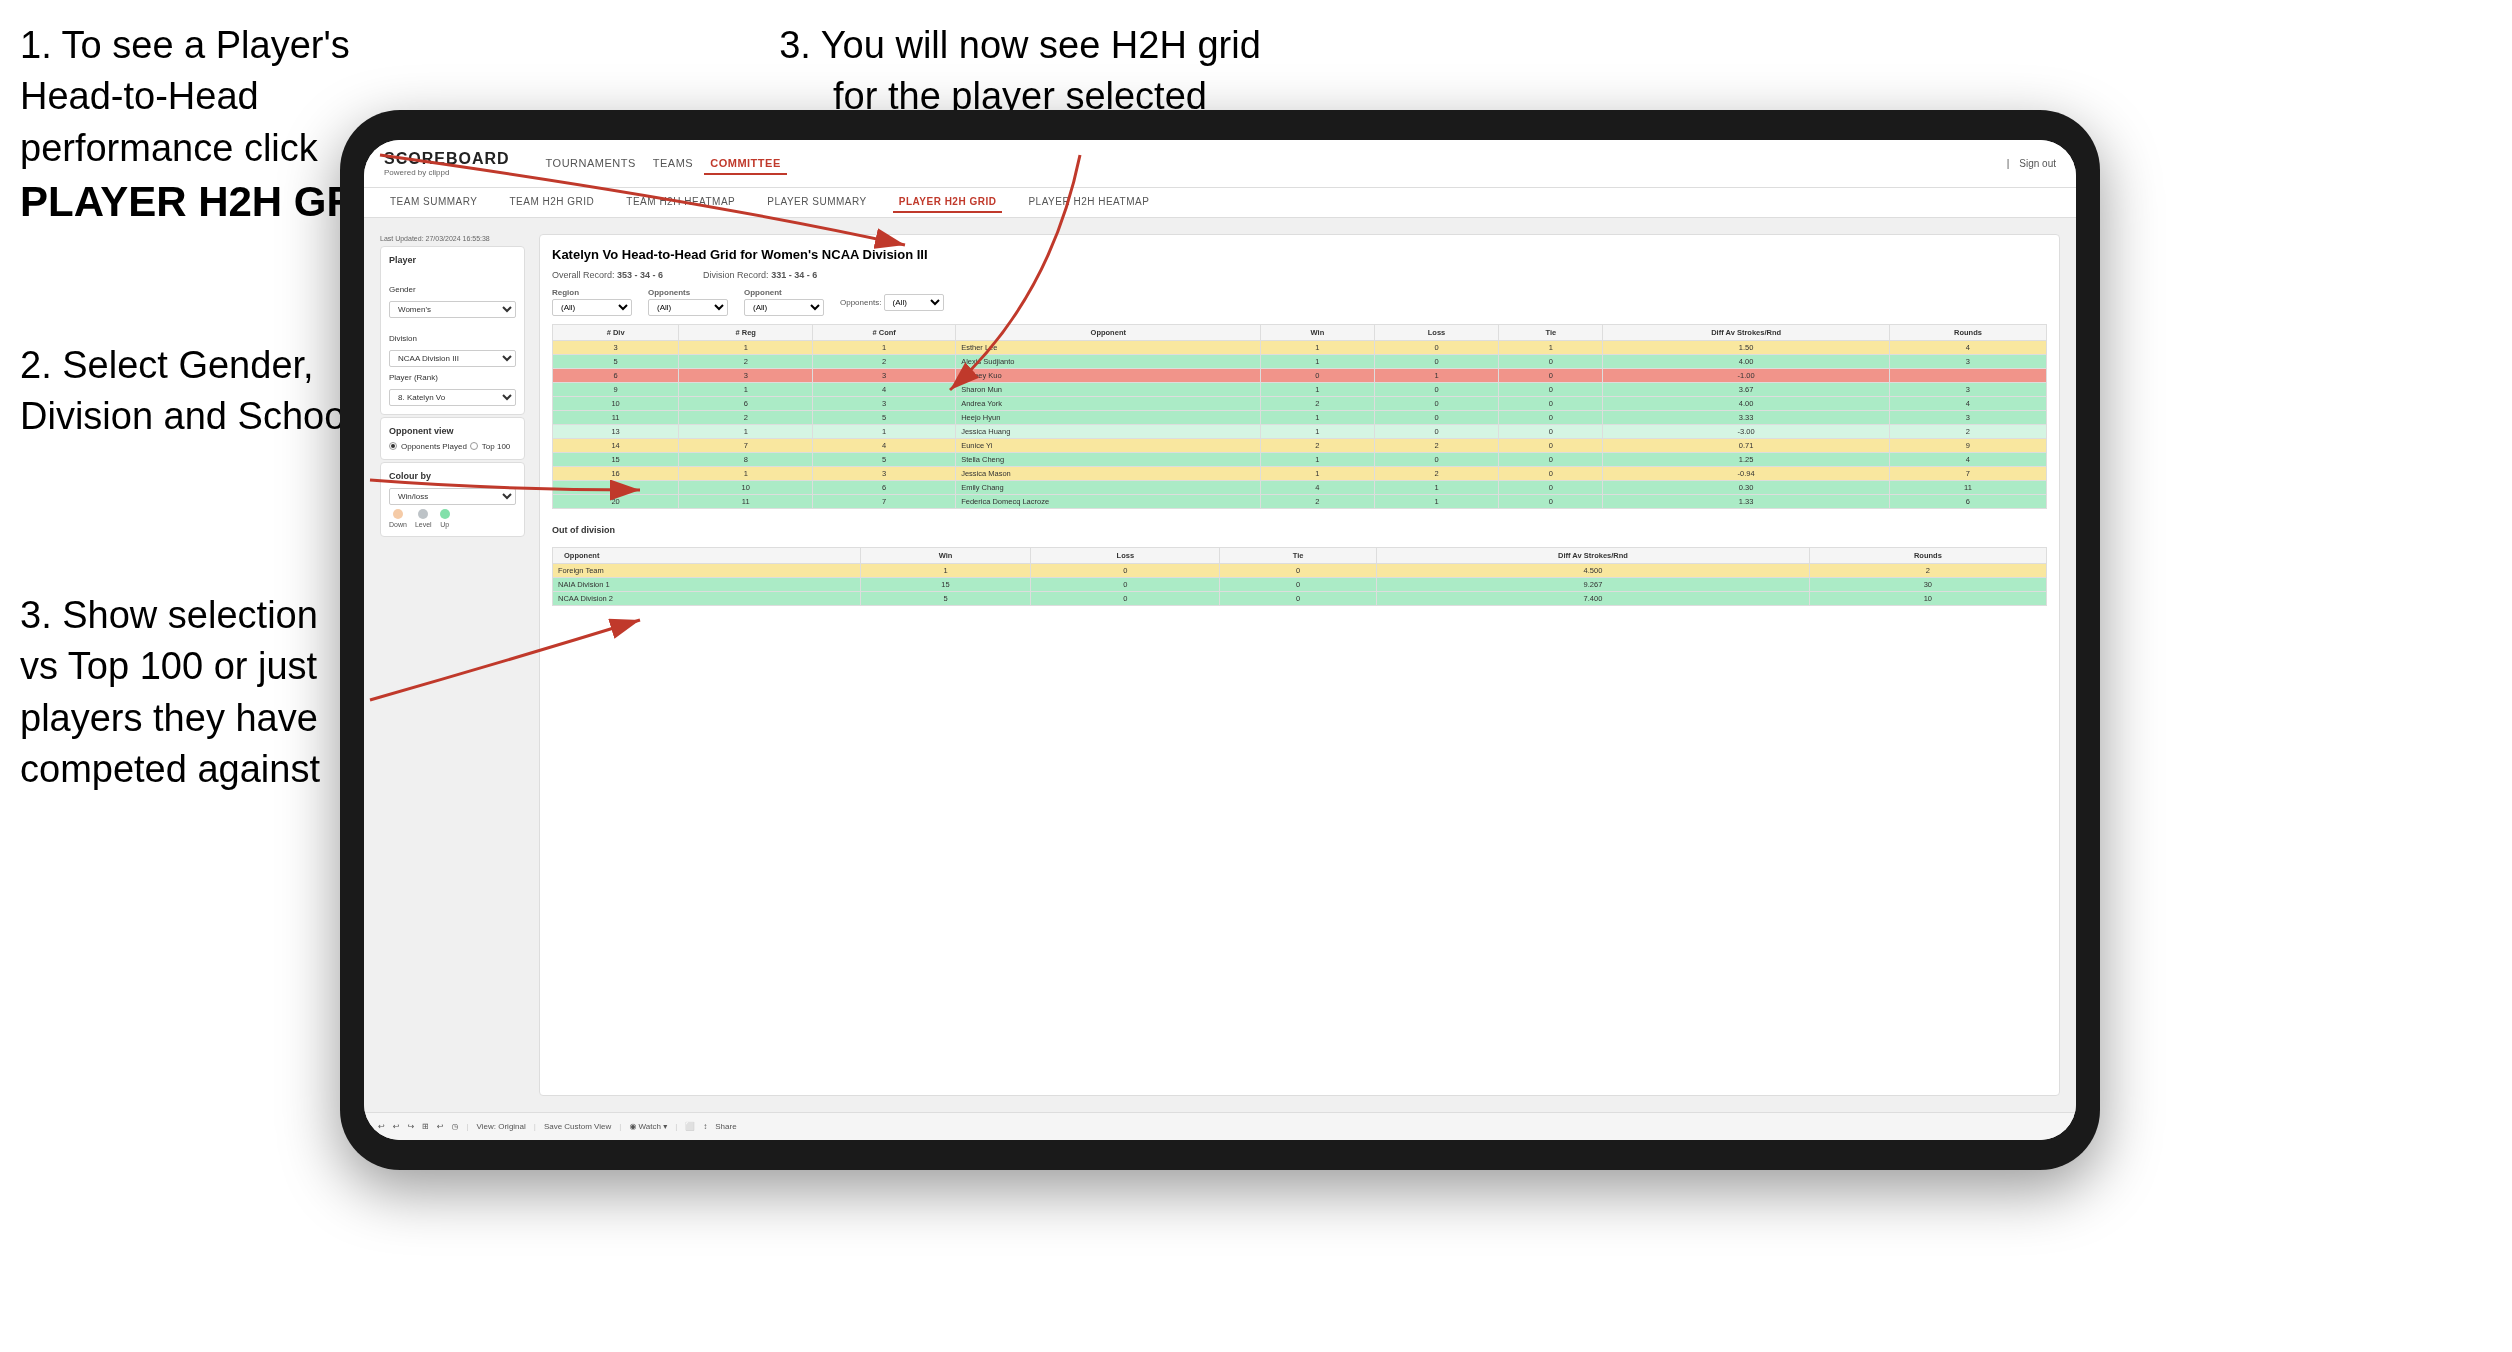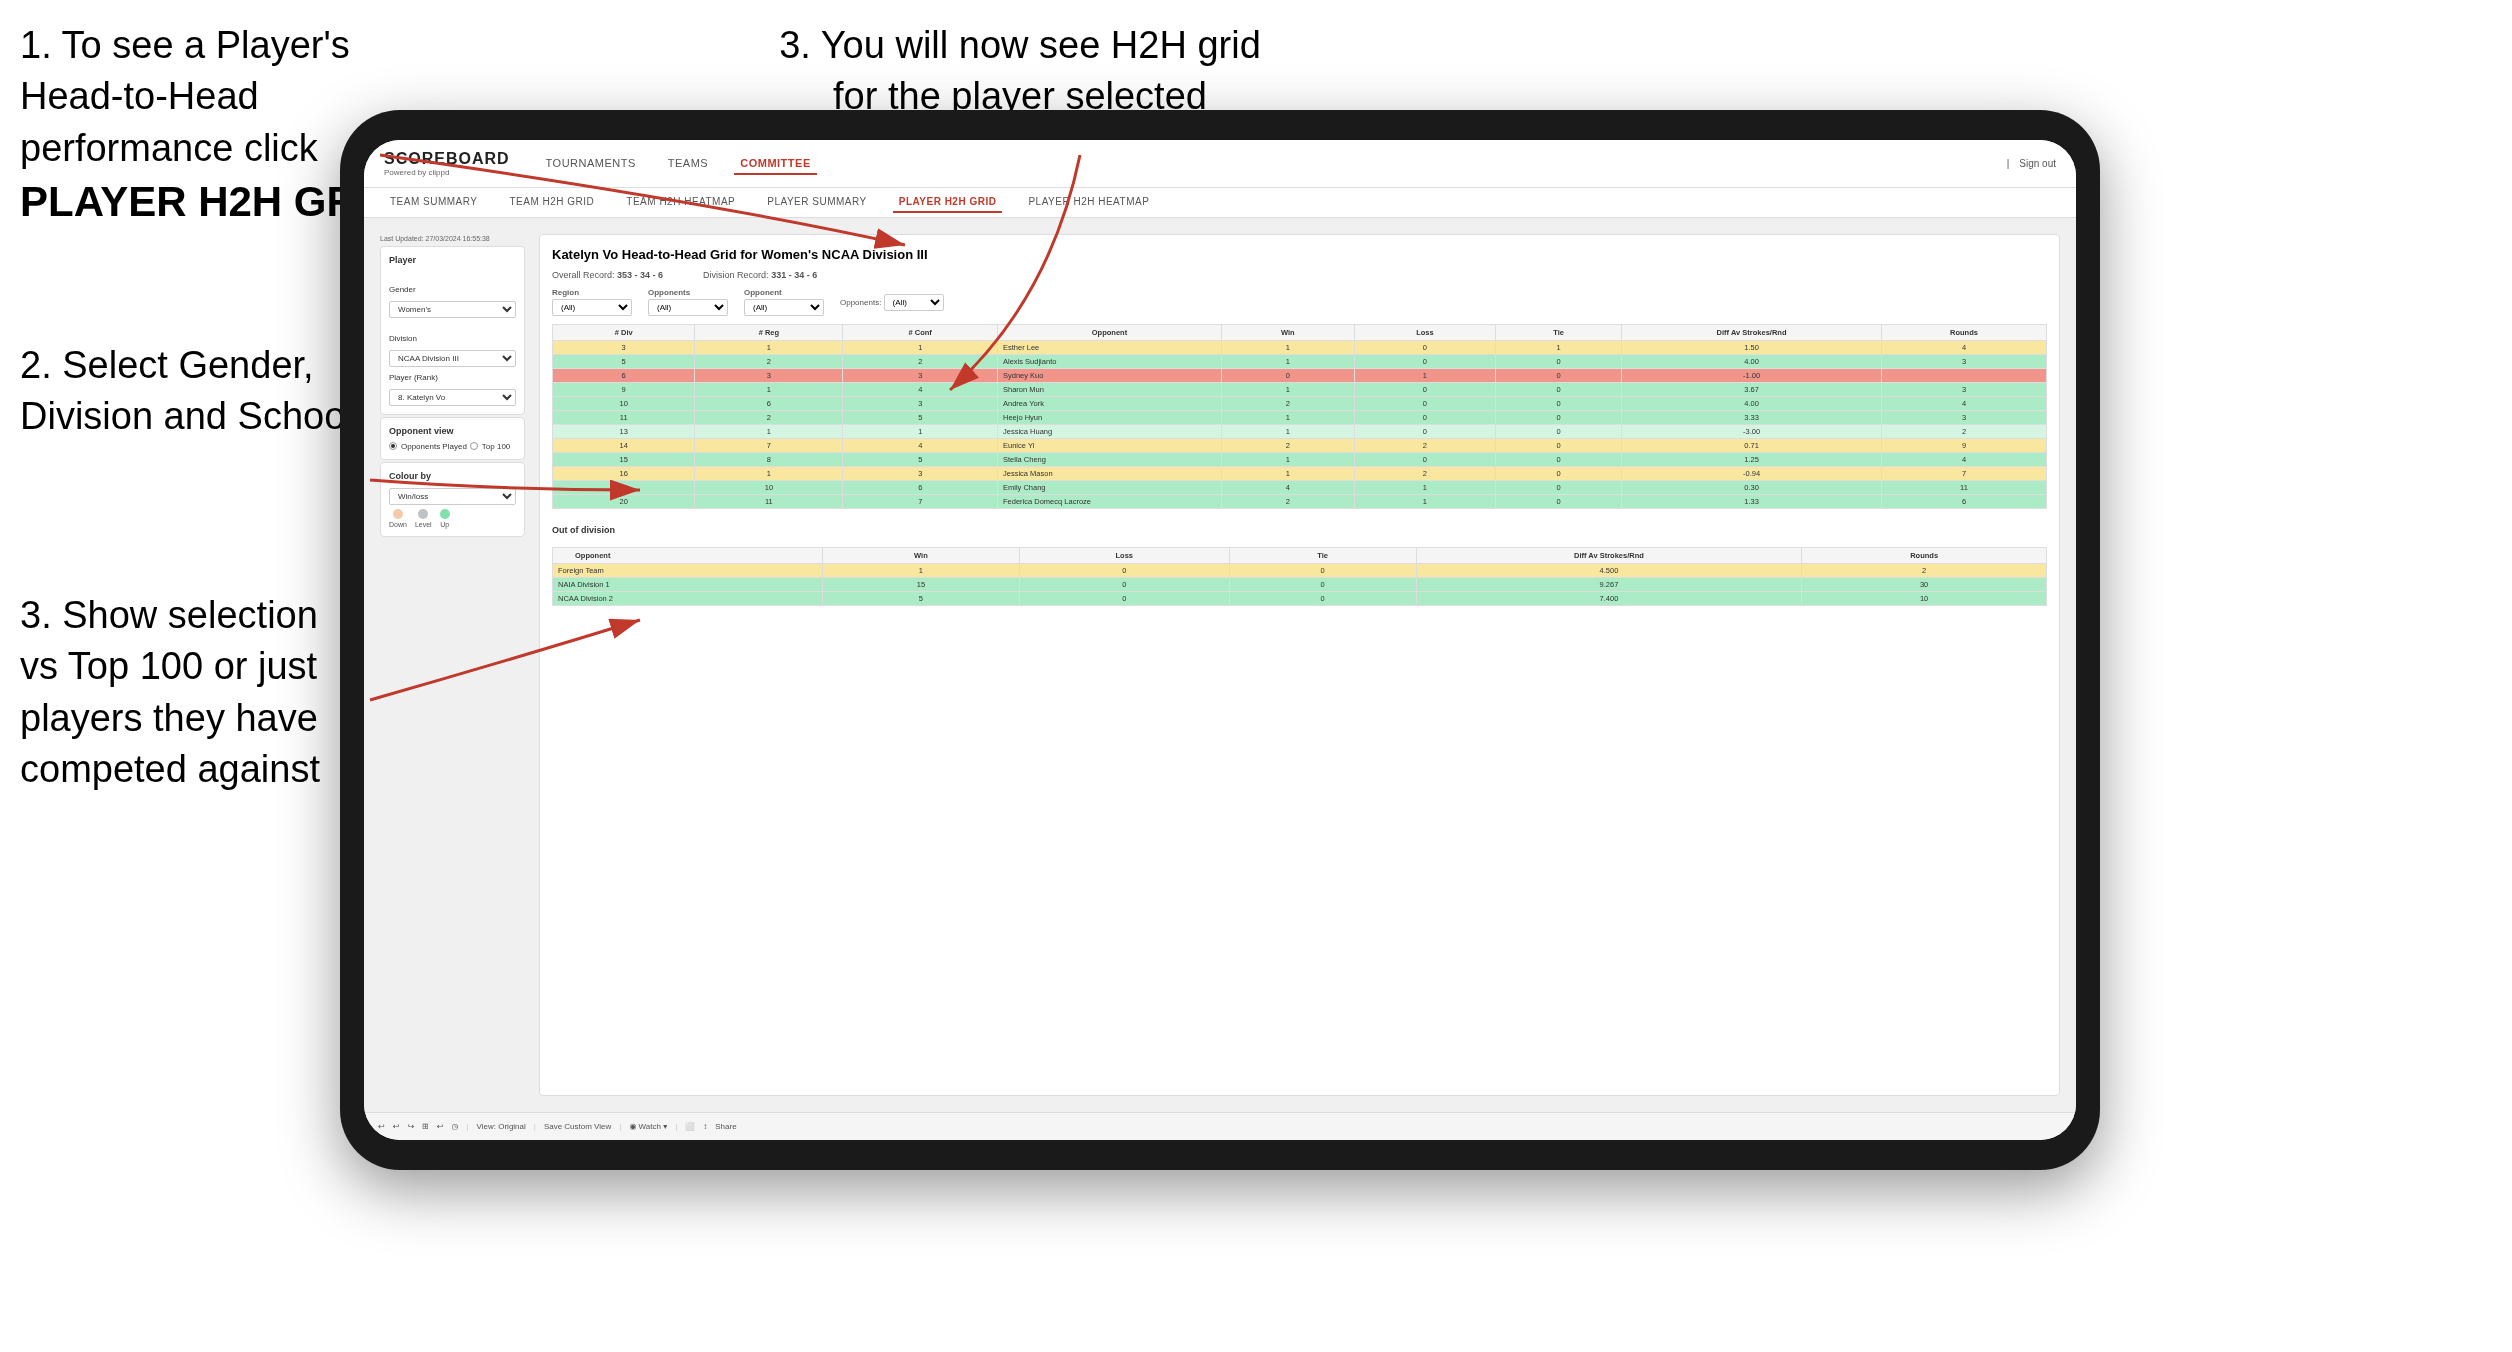--- a/index.html
+++ b/index.html
@@ -92,21 +92,21 @@
       font-weight: 900;
       letter-spacing: 1px;
       color: #222;
     }
     .logo-sub {
       font-size: 8px;
       color: #666;
     }
     .nav-tabs-top {
       display: flex;
-      gap: 20px;
+      gap: 5px;
       flex: 1;
     }
     .nav-tab-top {
       font-size: 11px;
       color: #555;
       cursor: pointer;
       padding: 4px 6px;
       border-bottom: 2px solid transparent;
       text-transform: uppercase;
       letter-spacing: 0.5px;
@@ -291,21 +291,21 @@
 
     
     .data-table {
       width: 100%;
       border-collapse: collapse;
       font-size: 8px;
     }
     .data-table th {
       background: #f5f5f5;
       border: 1px solid #ddd;
-      padding: 3px 22px;
+      padding: 3px 11px;
       text-align: center;
       font-size: 7.5px;
       color: #333;
       white-space: nowrap;
     }
     .data-table td {
       border: 1px solid #ddd;
       padding: 2px 5px;
       text-align: center;
       font-size: 7.5px;

